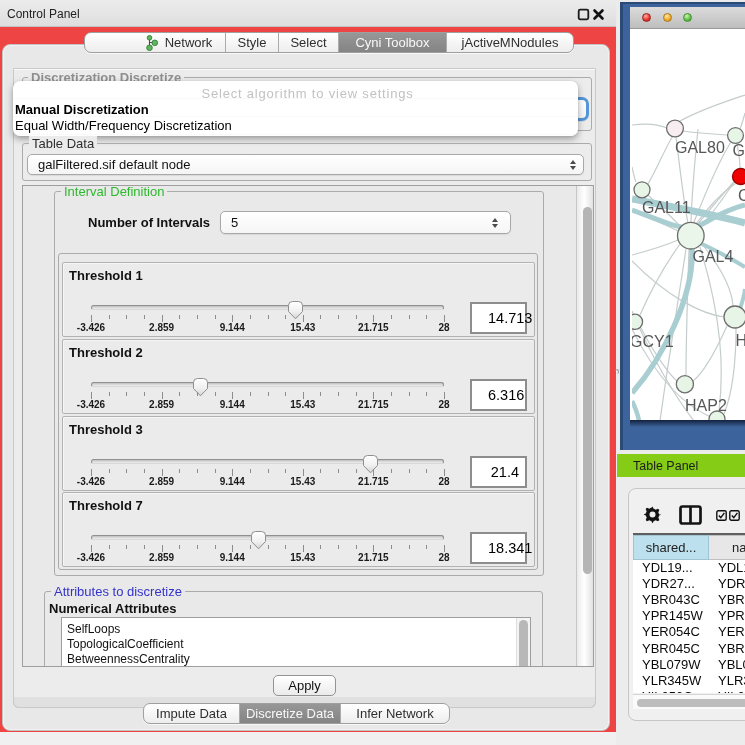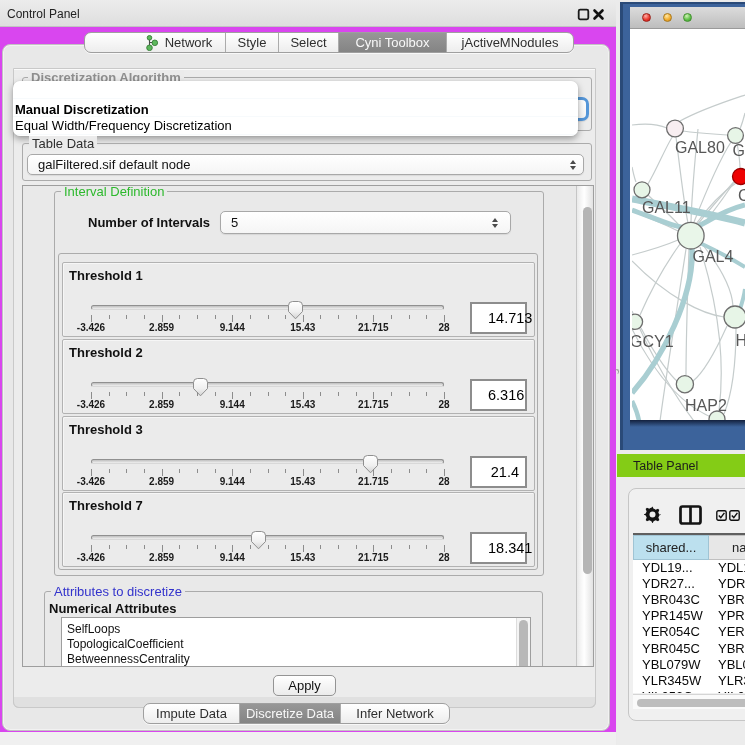--- a/index.html
+++ b/index.html
@@ -1,17 +1,17 @@
 <!DOCTYPE html>
 <html><head><meta charset="utf-8"><style>
 *{margin:0;padding:0;box-sizing:border-box;}
 html,body{width:745px;height:745px;overflow:hidden;}
 body{font-family:"Liberation Sans",sans-serif;background:#ebebeb;position:relative;}
 
-#cpwin{position:absolute;left:0;top:0;width:616px;height:745px;background:#d946ef;}
+#cpwin{position:absolute;left:0;top:0;width:616px;height:745px;background:#ef4444;}
 #belowstrip{position:absolute;left:0;top:732px;width:616px;height:13px;background:#f0f0f0;}
 #cptitle{position:absolute;left:0;top:0;width:616px;height:27px;background:linear-gradient(#ececec,#dedede);border-bottom:1px solid #c2c2c2;}
 #cptitle span{position:absolute;left:7px;top:7px;font-size:12px;color:#222;}
 
 .tabbar{position:absolute;display:flex;border:1px solid #9f9f9f;border-radius:7px;overflow:hidden;background:linear-gradient(#ffffff,#ededed);box-shadow:0 1px 0 rgba(255,255,255,.7);}
 .tab{font-size:13px;color:#2e2e2e;text-align:center;border-right:1px solid #ababab;display:flex;align-items:center;justify-content:center;}
 .tab:last-child{border-right:none;}
 .tab.sel{background:linear-gradient(#979797,#848484);color:#f8f8f8;}
 
 #outer{position:absolute;left:2px;top:44px;width:608px;height:687px;background:#e8e8e8;border:1px solid #c2c2c2;border-radius:8px;box-shadow:inset 0 0 0 1px #f2f2f2;}
@@ -90,27 +90,28 @@
 <div class="tab sel" style="width:108px">Cyni Toolbox</div>
 <div class="tab" style="width:126px">jActiveMNodules</div>
 </div>
   <div class="tabbar" style="left:143px;top:703px;height:21px;">
 <div class="tab" style="width:96px">Impute Data</div>
 <div class="tab sel" style="width:101px">Discretize Data</div>
 <div class="tab" style="width:108px">Infer Network</div>
 </div>
 
   <div class="grp" style="left:22px;top:77px;width:570px;height:54px;"></div>
-  <div style="position:absolute;left:28px;top:70px;font-size:13px;font-weight:700;color:#8f8f8f;background:#ebebeb;padding:0 3px;">Discretization Algorithm</div>
+  <div style="position:absolute;left:28px;top:70px;font-size:13px;font-weight:700;color:#8f8f8f;background:#ebebeb;padding:0 3px;">Discretization Discretize</div>
   <div class="combo" style="left:27px;top:97px;width:562px;height:24px;border:3px solid #5596d8;border-radius:7px;">
       <div class="stp up" style="right:8px;top:4px;"></div>
       <div class="stp dn" style="right:8px;top:10.5px;"></div>
     </div>
 
   <div id="popup">
+    <div style="position:absolute;left:12px;top:4.5px;width:565px;text-align:center;font-size:13px;color:#c2c2c2;letter-spacing:0.8px;">Select algorithm to view settings</div>
     <div style="position:absolute;left:2px;top:21px;font-size:13px;font-weight:700;color:#000;">Manual Discretization</div>
     <div style="position:absolute;left:2px;top:37px;font-size:13px;color:#000;">Equal Width/Frequency Discretization</div>
   </div>
 
   <div class="grp" style="left:22px;top:143px;width:570px;height:38px;">
     <div class="gtitle" style="color:#2e2e2e;">Table Data</div>
   </div>
   <div class="combo" style="left:27px;top:153.5px;width:557px;height:21px;">
     <span style="top:2.5px;">galFiltered.sif default node</span>
     <div class="stp up" style="right:7px;top:5px;"></div>

